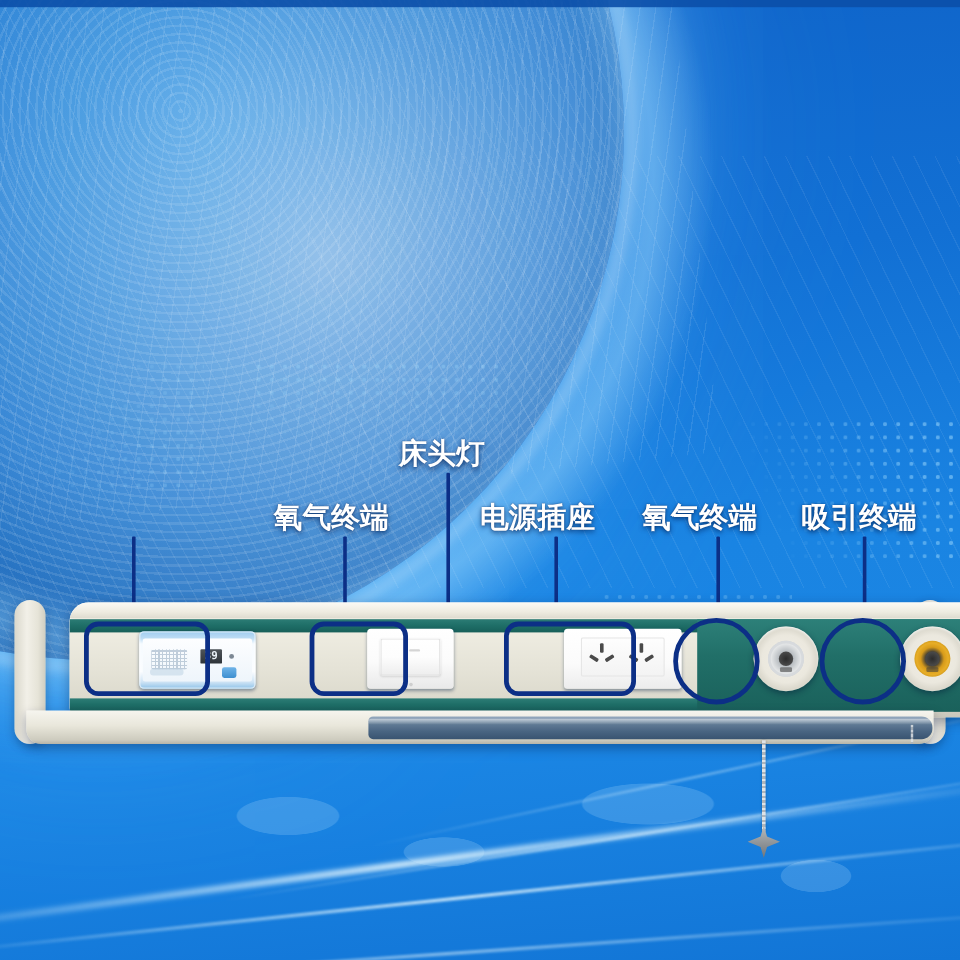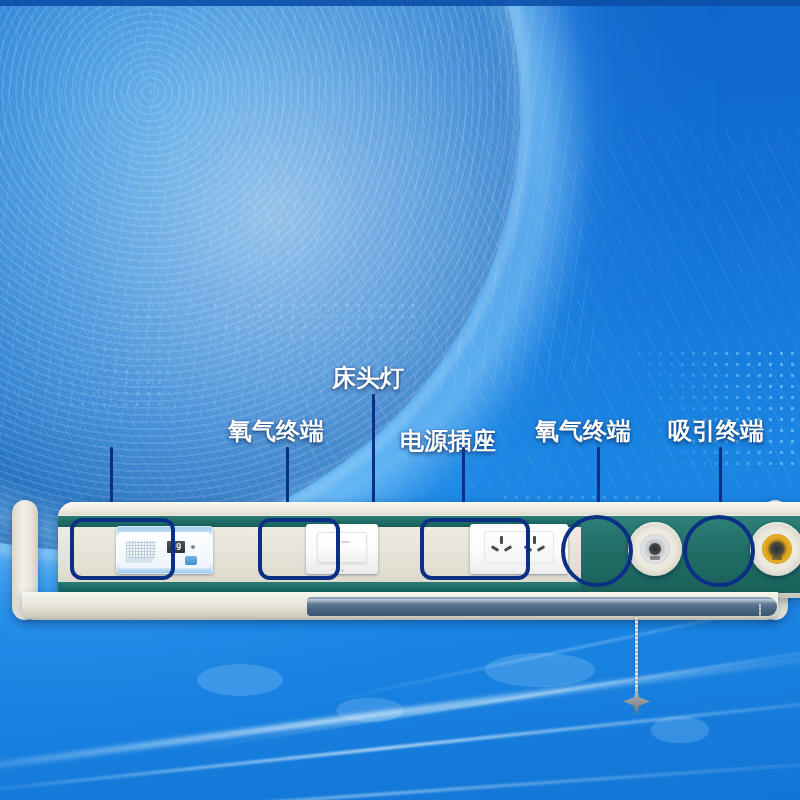--- a/index.html
+++ b/index.html
@@ -261,21 +261,21 @@
     <div class="dots d2"></div>
     <div class="dots d3"></div>
     <div class="dots d4"></div>
     <div class="topbar"></div>
   </div>
 
 
   <div class="callouts">
     <div class="lbl" style="left:228px;top:415px;">氧气终端</div>
     <div class="lbl" style="left:332px;top:362px;">床头灯</div>
-    <div class="lbl" style="left:400px;top:425px;text-align:center;">电源插座</div>
+    <div class="lbl" style="left:400px;top:415px;text-align:center;">电源插座</div>
     <div class="lbl" style="left:668px;top:415px;">吸引终端</div>
     <div class="lbl" style="left:535px;top:415px;">氧气终端</div>
 
     <div class="lead" style="left:110px;top:447px;height:58px;"></div>
     <div class="lead" style="left:286px;top:447px;height:58px;"></div>
     <div class="lead" style="left:372px;top:394px;height:212px;"></div>
     <div class="lead" style="left:462px;top:447px;height:58px;"></div>
     <div class="lead" style="left:597px;top:447px;height:78px;"></div>
     <div class="lead" style="left:719px;top:447px;height:78px;"></div>
   </div>

